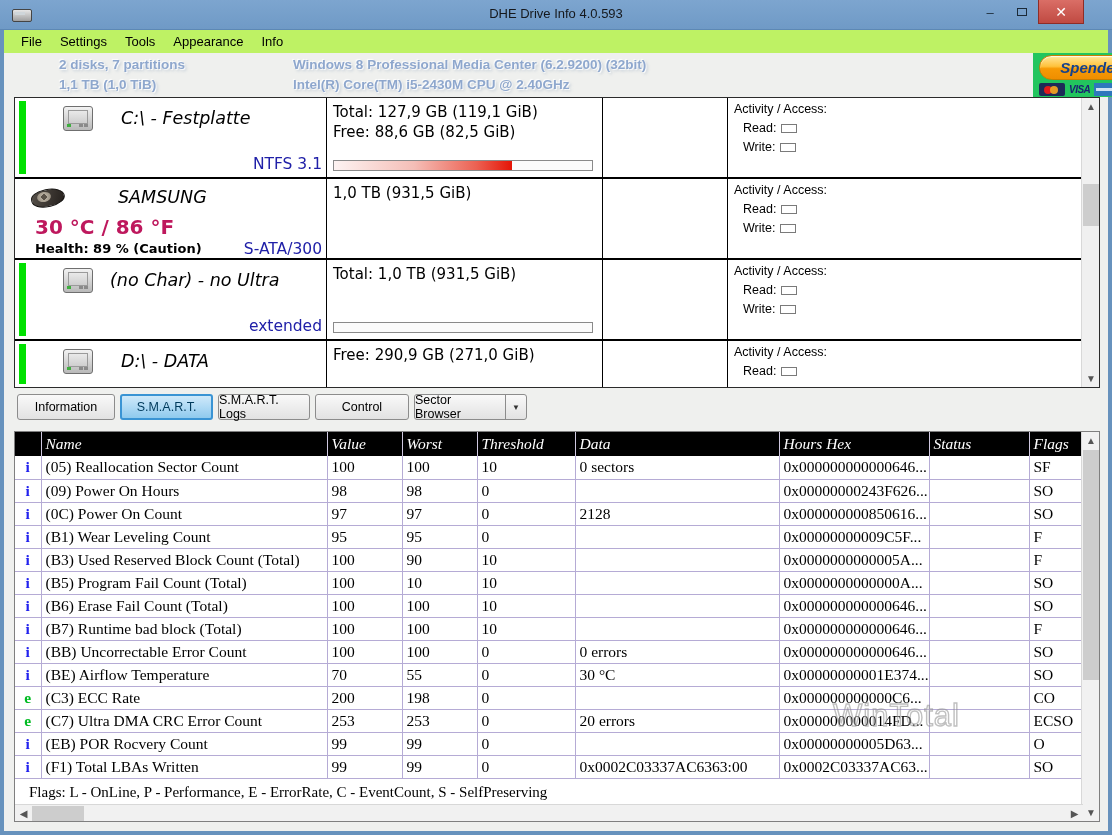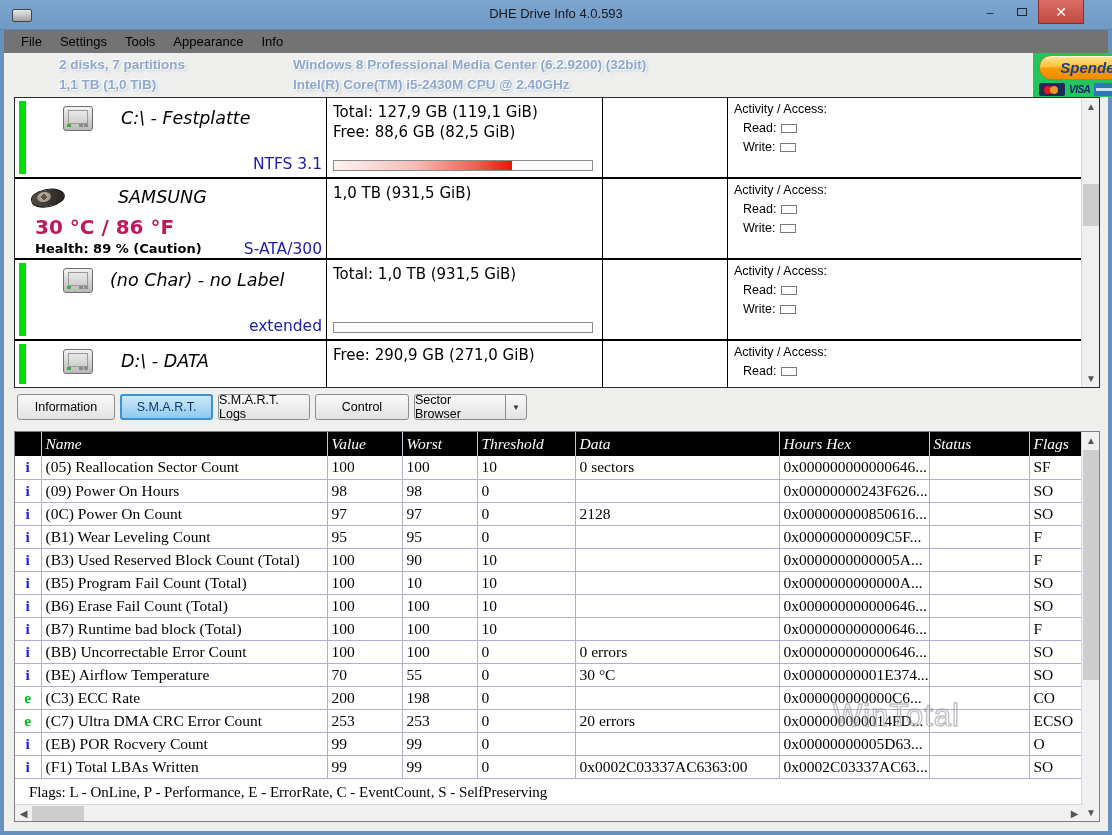--- a/index.html
+++ b/index.html
@@ -18,21 +18,21 @@
   .title-icon::after { content:""; position:absolute; left:2px; top:2px; width:10px; height:3px; background:#cfd6da; }
   .title-text { position:absolute; left:0; right:0; top:6px; text-align:center; font-size:13px; color:#15181c; }
   .winbtns { position:absolute; right:28px; top:0; height:28px; display:flex; align-items:flex-start; }
   .winbtn { width:32px; height:24px; display:flex; align-items:center; justify-content:center;
             color:#1b2a38; font-size:13px; }
   .winbtn.max span { display:inline-block; width:10px; height:8px; border:1.5px solid #1b2a38; }
   .winbtn.close { width:46px; background:linear-gradient(#da6e66,#c04a42); color:#fff; font-size:14px;
                   border:1px solid #8e2d27; border-top:none; }
 
   
-  .menubar { position:absolute; left:0; top:30px; width:1104px; height:23px; background:#737373;
+  .menubar { position:absolute; left:0; top:30px; width:1104px; height:23px; background:#bef264;
              display:flex; align-items:center; padding-left:8px; }
   .menu-item { padding:2px 9px; font-size:13px; color:#000; }
 
   
   .infobar { position:absolute; left:0; top:53px; width:1104px; height:44px; background:#eff0ee;margin-left:45px; }
   .glossy { font-weight:bold; font-size:13.5px; color:#8ea7cd;
             text-shadow:1px 1px 1px rgba(255,255,255,.95), -1px -1px 1px rgba(255,255,255,.9), 2px 2px 3px rgba(110,135,170,.35); }
   .sum-disks    { position:absolute; left:10px;  top:4px;  }
   .sum-capacity { position:absolute; left:10px;  top:24px; }
   .sum-os       { position:absolute; left:244px; top:4px;  }
@@ -223,21 +223,21 @@
         <div class="rw">
             <span>Write:</span>
             <span class="led"></span>
           </div>
       </div>
     </div>
 
     <div class="drow sep" style="top:160px; height:81px;">
       <div class="greenbar"></div>
       <div class="part-icon"></div>
-      <div class="dname" style="left:95px; top:10px;">(no Char) - no Label</div>
+      <div class="dname" style="left:95px; top:10px;">(no Char) - no Ultra</div>
       <div class="dfs" style="bottom:4px;">extended</div>
       <div class="vline1"></div>
         <div class="vline2"></div>
         <div class="vline3"></div>
       <div class="dmid">
         <div>Total: 1,0 TB (931,5 GiB)</div>
       </div>
       <div class="dbar">
           <div class="dbar-fill" style="width: 0%;"></div>
         </div>

